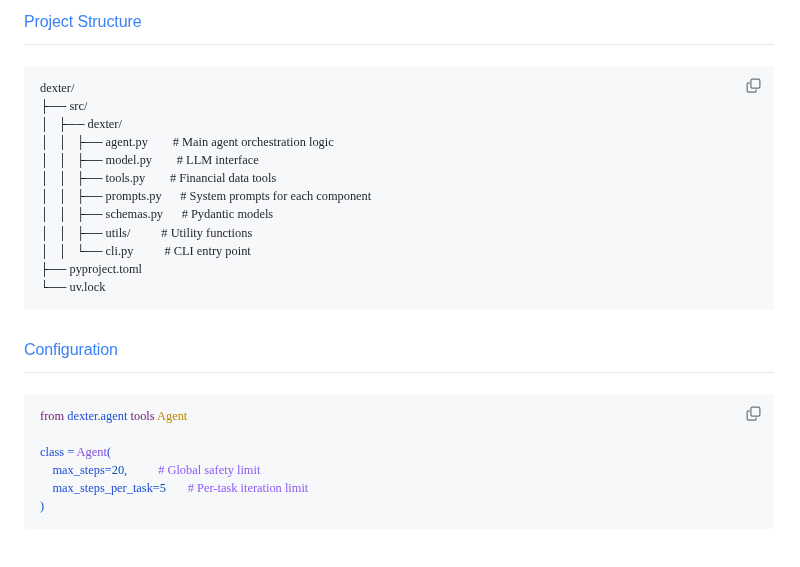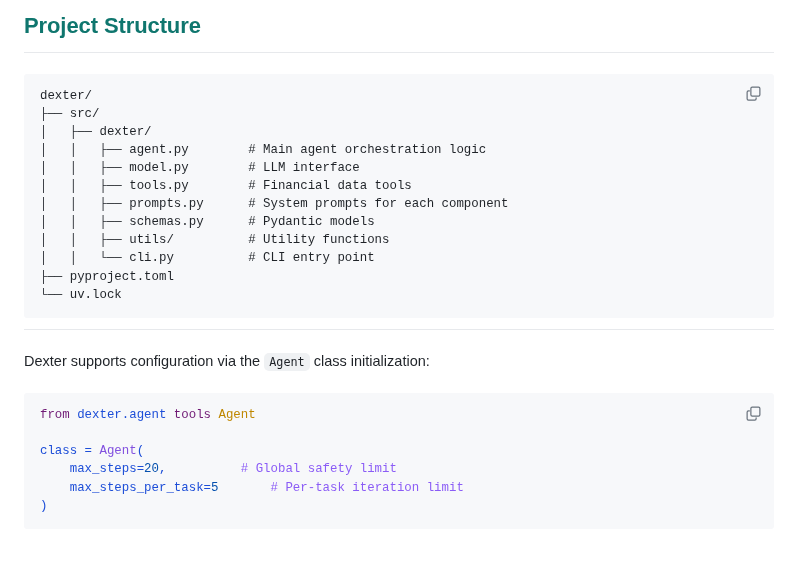--- a/index.html
+++ b/index.html
@@ -16,23 +16,23 @@
   }
 
   .page {
     padding: 0 24px;
     box-sizing: border-box;
     width: 800px;
   }
 
   
   .section-heading {
-    font-size: 22px;
-    font-weight: bold;
-    color: #0f766e;
+    font-size: 16px;
+    font-weight: normal;
+    color: #3b82f6;
     letter-spacing: -0.1px;
     margin: 0;
     padding-top: 12px;
     line-height: 1.3;
   }
   .heading-rule {
     height: 1px;
     background: #e7e9ec;
     margin-top: 11px;
     margin-bottom: 0;
@@ -44,21 +44,21 @@
     position: relative;
     background: #f7f8fa;
     border-radius: 3px;
     margin-top: 21px;
     width: 750px;
     box-sizing: border-box;
     padding: 13px 16px 14px 16px;
   }
   .code-block pre {
     margin: 0;
-    font-family: Liberation Mono, monospace;
+    font-family: Liberation Serif, serif;
     font-size: 12.4px;
     line-height: 18.1px;
     color: #1f2328;
     white-space: pre;
     letter-spacing: 0;
   }
   .copy-btn {
     position: absolute;
     top: 9px;
     right: 10px;
@@ -121,27 +121,23 @@
 │   │   ├── model.py        # LLM interface
 │   │   ├── tools.py        # Financial data tools
 │   │   ├── prompts.py      # System prompts for each component
 │   │   ├── schemas.py      # Pydantic models
 │   │   ├── utils/          # Utility functions
 │   │   └── cli.py          # CLI entry point
 ├── pyproject.toml
 └── uv.lock</pre>
   </div>
 
+  <h2 class="section-heading" style="padding-top:30px;">Configuration</h2>
   <div class="heading-rule"></div>
 
-  <p class="para">
-    <span>Dexter supports configuration via the</span>
-    <span class="inline-code">Agent</span>
-    <span>class initialization:</span>
-  </p>
 
   <div class="code-block">
     <button class="copy-btn" title="copy">
       <svg width="15" height="15" viewBox="0 0 16 16" fill="none" aria-hidden="true">
         <rect x="5.2" y="1.2" width="9.6" height="9.6" rx="1.4" stroke="#6a737d" stroke-width="1.3" fill="#f7f8fa"></rect>
         <path d="M10.8 12.6v1.0a1.4 1.4 0 0 1-1.4 1.4H2.6a1.4 1.4 0 0 1-1.4-1.4V6.6a1.4 1.4 0 0 1 1.4-1.4h1.0" stroke="#6a737d" stroke-width="1.3" fill="none" stroke-linecap="round" stroke-linejoin="round"></path>
       </svg>
     </button>
     <pre id="config-code"><span class="tok-keyword">from </span><span class="tok-plain">dexter.agent </span><span class="tok-keyword">tools </span><span class="tok-class">Agent</span>
 

